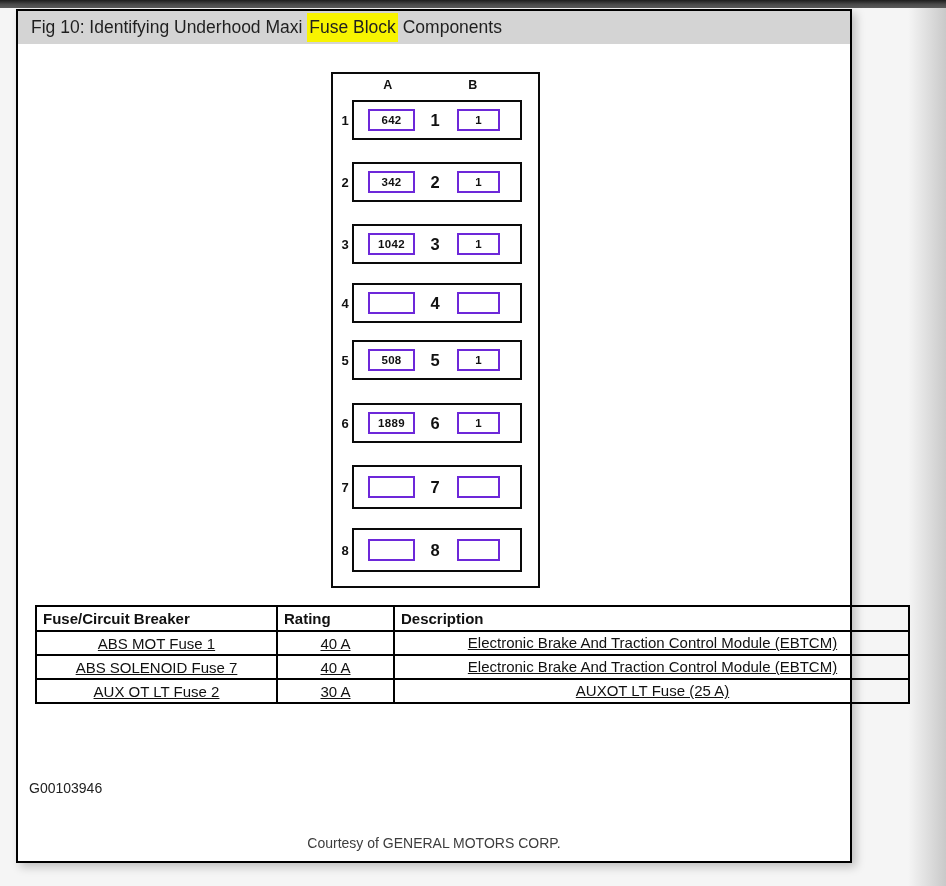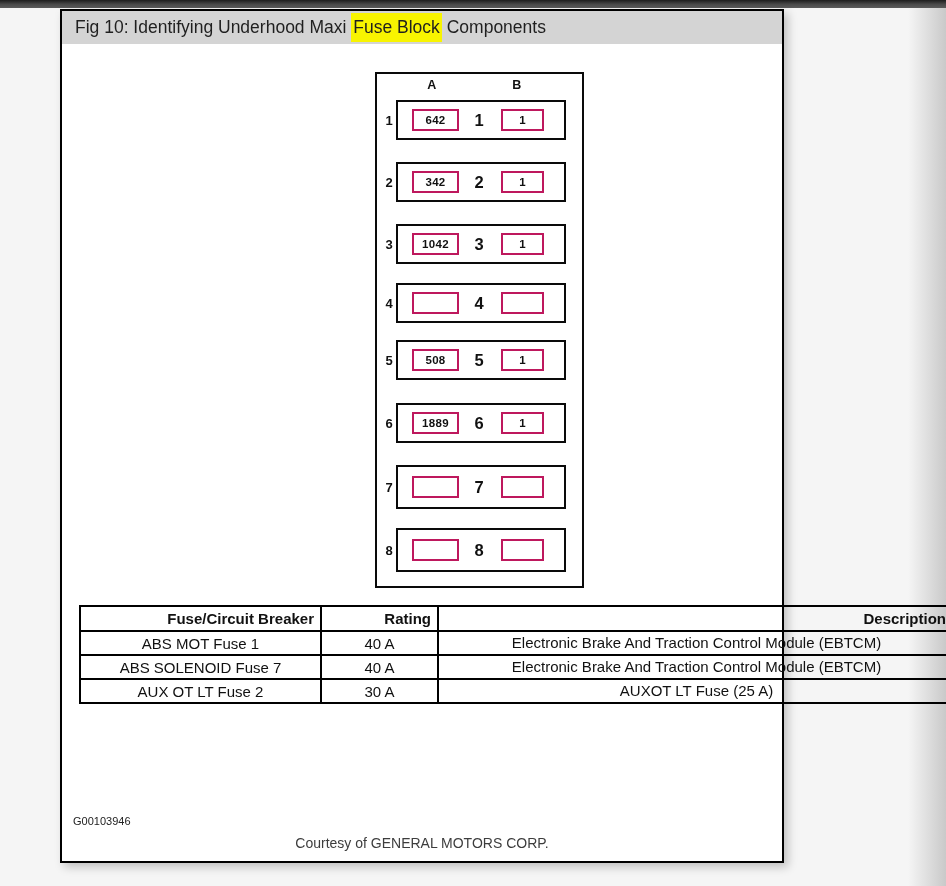--- a/index.html
+++ b/index.html
@@ -9,24 +9,23 @@
     font-family:"Liberation Sans", sans-serif;
     background:linear-gradient(to right, #f5f5f5 0%, #f5f5f5 96%, #c9c9c9 100%);
     overflow:hidden;
     color:#111;
   }
   .top-strip {
     position:absolute; left:0; top:0; width:946px; height:8px;
     background:linear-gradient(180deg,#1d1d1d 0%,#4a4a4a 55%,#5b5b5b 100%);
   }
   .panel {
-    position:absolute; left:16px; top:9px; width:724px; height:854px;
+    position:absolute; left:16px; top:9px; width:836px; height:854px;
     background:#ffffff; border:2px solid #000;
     box-shadow:4px 4px 9px rgba(0,0,0,0.22);
-    margin-left:44px;
   }
   
   .title-bar {
     position:absolute; left:0; top:0; width:100%; height:33px;
     background:#d4d4d4; line-height:33px; padding-left:13px;
     font-size:17.5px; color:#1f1f1f; white-space:nowrap;
   }
   .hl { background:#f8f400; padding:4px 2px 5px 2px; }
   
   .fuse-block {
@@ -43,49 +42,49 @@
     position:absolute; left:19px; width:170px; height:40px;
     border:2px solid #0a0a0a;
   }
   .fuse-row.tall { height:44px; }
   .row-index {
     position:absolute; left:-26px; top:50%; transform:translateY(-50%);
     width:34px; text-align:center; font-size:13px; font-weight:bold;
   }
   .slot {
     position:absolute; top:50%; transform:translateY(-50%);
-    height:22px; border:2px solid #be185d;
+    height:22px; border:2px solid #6d28d9;
     display:flex; align-items:center; justify-content:center;
     font-size:11.5px; font-weight:bold; letter-spacing:.3px;
   }
   .slot.a { left:14px; width:47px; }
   .slot.b { left:103px; width:43px; }
   .row-num {
     position:absolute; left:62px; top:50%; transform:translateY(-50%);
     width:38px; text-align:center; font-size:16.5px; font-weight:bold;
   }
   
   .fuse-table {
     position:absolute; left:17px; top:594px; width:873px;
     border-collapse:collapse; table-layout:fixed;
   }
   .fuse-table th, .fuse-table td {
     border:2px solid #000; font-size:15px; padding:1px 6px;
     overflow:hidden;
   }
-  .fuse-table th { font-weight:bold; text-align:right; height:25px; }
-  .fuse-table td { text-align:center; height:24px; }
+  .fuse-table th { font-weight:bold; text-align:left; height:25px; }
+  .fuse-table td { text-align:center; height:24px;text-decoration:underline; }
   .fuse-table td.desc { text-align:center; padding-left:8px; line-height:1.3; }
   .fuse-table col.c1 { width:241px; }
   .fuse-table col.c2 { width:117px; }
   .fuse-table col.c3 { width:515px; }
   .fuse-table tr.tall td { height:45px; }
   
   .figure-id {
-    position:absolute; left:11px; top:804px; font-size:11px; color:#222;
+    position:absolute; left:11px; top:769px; font-size:14px; color:#222;
   }
   .courtesy {
     position:absolute; left:0; top:824px; width:100%; text-align:center;
     font-size:14px; color:#3d3d3d;
   }
 </style>
 </head>
 <body>
 
 <div class="top-strip"></div>

